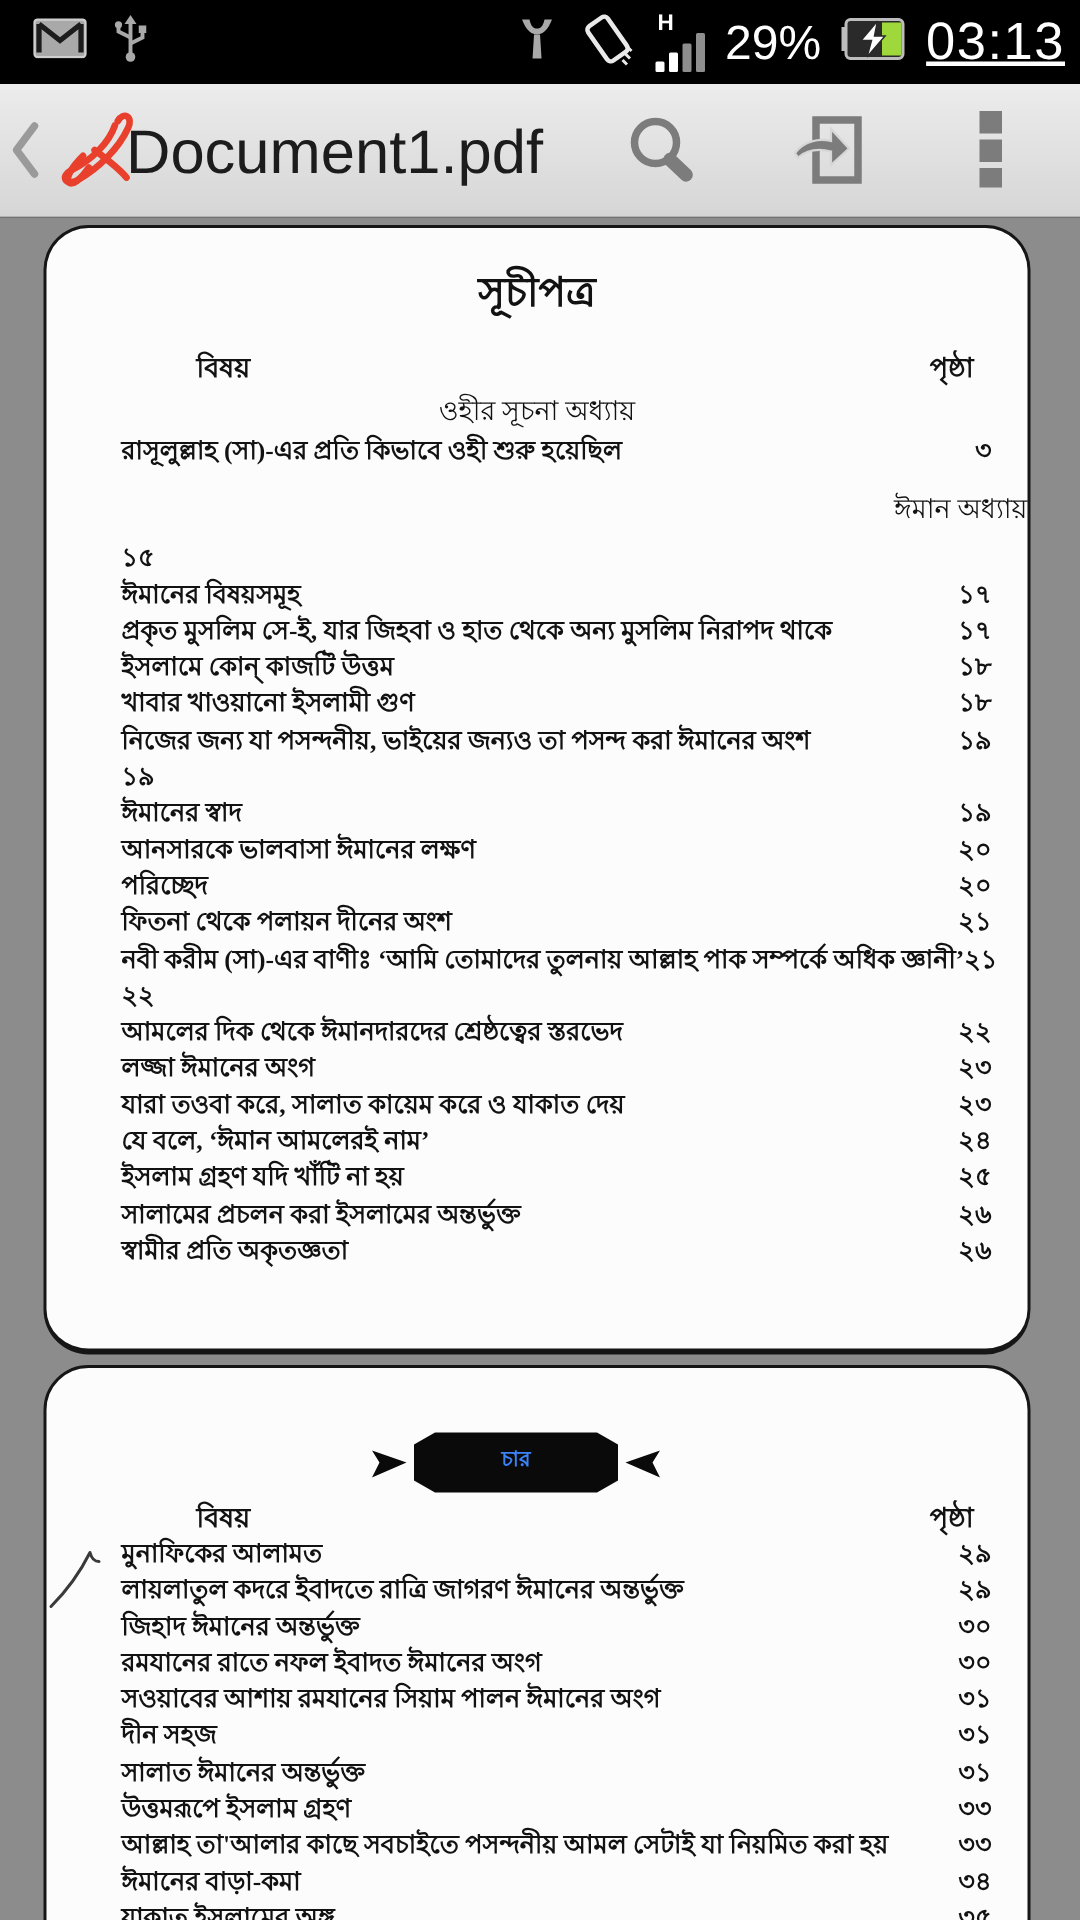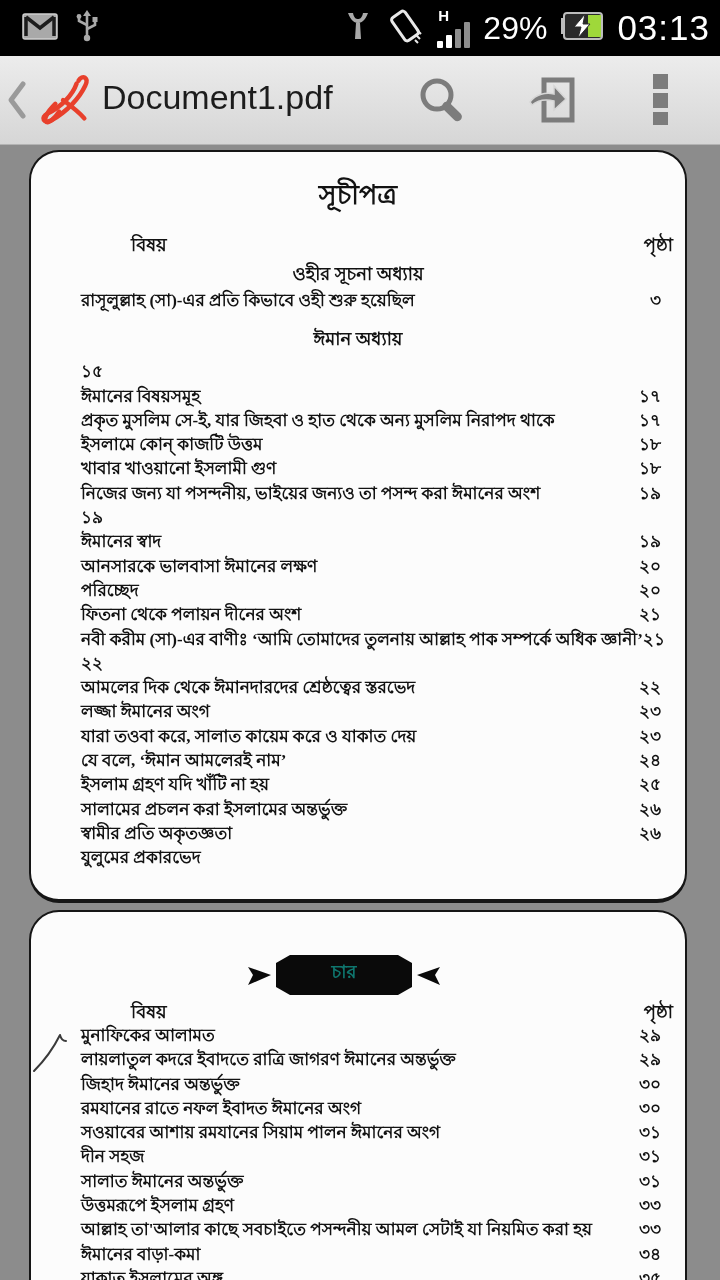--- a/index.html
+++ b/index.html
@@ -2,57 +2,57 @@
 <html><head>
 <meta charset="utf-8">
 <style>
   html,body{margin:0;padding:0;}
   body{width:720px;height:1280px;overflow:hidden;background:#000;font-family:"Liberation Sans",sans-serif;position:relative;}
 
   
   .statusbar{position:absolute;top:0;left:0;width:720px;height:56px;background:#000;display:flex;align-items:center;justify-content:space-between;}
   .sb-left{display:flex;align-items:center;gap:16px;padding-left:22px;}
   .sb-right{display:flex;align-items:center;gap:13px;padding-right:10px;}
-  .sb-time{color:#fff;font-size:35px;letter-spacing:1px;}
+  .sb-time{color:#fff;font-size:35px;letter-spacing:1px;text-decoration:underline;}
   .sb-pct{color:#fff;font-size:32px;text-align:right;}
   .sig{display:flex;flex-direction:column;align-items:flex-start;}
   .sig .h{color:#fff;font-size:15px;font-weight:bold;line-height:13px;margin-left:1px;}
   .bars{display:flex;align-items:flex-end;gap:3px;height:26px;}
   .bars i{display:block;width:6px;border-radius:1px;}
   .b1{height:7px;background:#fff;}
   .b2{height:13px;background:#fff;}
   .b3{height:19px;background:#8e8e8e;}
   .b4{height:26px;background:#8e8e8e;}
 
   
   .toolbar{position:absolute;top:56px;left:0;width:720px;height:88px;background:linear-gradient(#ececec,#d6d6d6);border-bottom:1px solid #b3b3b3;}
-  .tb-title{position:absolute;left:102px;top:22px;font-size:34px;color:#1c1c1c;}
+  .tb-title{position:absolute;left:84px;top:22px;font-size:41px;color:#1c1c1c;}
   .tb-abs{position:absolute;top:0;height:88px;display:flex;align-items:center;}
 
   
   .content{position:absolute;top:145px;left:0;width:720px;height:1135px;background:#8c8c8c;overflow:hidden;}
   .page{position:absolute;left:29px;width:658px;background:#fcfcfc;border:2px solid #161616;box-sizing:border-box;color:#121212;}
   .page1{top:5px;height:753px;border-bottom-width:4px;}
   .page2{top:765px;height:520px;}
 
   .bn{font-family:"Liberation Serif",serif;font-weight:600;border-radius:30px;}
   .doc-title{text-align:center;font-size:27px;margin-top:22px;font-weight:700;}
-  .toc-head{display:flex;justify-content:space-between;padding:0 12px 0 100px;font-size:18px;font-weight:700;margin-top:14px;line-height:24px;}
-  .section-heading{text-align:center;font-size:18px;font-weight:700;line-height:24px;}
+  .toc-head{display:flex;justify-content:space-between;padding:0 36px 0 100px;font-size:18px;font-weight:700;margin-top:14px;line-height:24px;}
+  .section-heading{text-align:center;font-size:18px;font-weight:400;line-height:24px;}
   .sh0{margin:5px 0 3px;}
-  .sh1{margin:14px 0 9px;}
+  .sh1{margin:14px 0 9px;text-align:right;}
   .toc-rows{padding:0;}
   .toc-row{display:flex;justify-content:space-between;align-items:baseline;padding:0 24px 0 50px;line-height:24.3px;font-size:17px;}
   .toc-title{white-space:nowrap;}
   .toc-page{white-space:nowrap;}
 
   
   .banner-wrap{display:flex;justify-content:center;margin:40px 0 0 0;transform:translateX(-14px);}
   .banner{position:relative;width:200px;height:46px;}
-  .banner-text{position:absolute;left:0;top:0;width:200px;height:42px;display:flex;align-items:center;justify-content:center;color:#0f766e;font-size:18px;font-weight:700;}
+  .banner-text{position:absolute;left:0;top:0;width:200px;height:42px;display:flex;align-items:center;justify-content:center;color:#3b82f6;font-size:14px;font-weight:700;}
   .p2-head{margin-top:2px;}
 
   
   .tick{position:absolute;left:30px;top:880px;}
 </style>
 </head>
 <body>
 
 <div class="statusbar">
   <div class="sb-left">
@@ -237,24 +237,20 @@
           <span class="toc-title">ইসলাম গ্রহণ যদি খাঁটি না হয়</span>
           <span class="toc-page">২৫</span>
         </div>
         <div class="toc-row">
           <span class="toc-title">সালামের প্রচলন করা ইসলামের অন্তর্ভুক্ত</span>
           <span class="toc-page">২৬</span>
         </div>
         <div class="toc-row">
           <span class="toc-title">স্বামীর প্রতি অকৃতজ্ঞতা</span>
           <span class="toc-page">২৬</span>
-        </div>
-        <div class="toc-row">
-          <span class="toc-title">যুলুমের প্রকারভেদ</span>
-          <span class="toc-page"></span>
         </div>
       </div>
   </div>
 
   <div class="page page2 bn">
     <div class="banner-wrap">
       <span class="banner">
         <svg width="200" height="46" viewBox="0 0 200 46">
           <polygon points="46,3 154,3 168,11 168,35 154,43 46,43 32,35 32,11" fill="#0a0a0a"></polygon>
           <polygon points="4,15 27,23 4,33 9,23" fill="#0a0a0a"></polygon>

